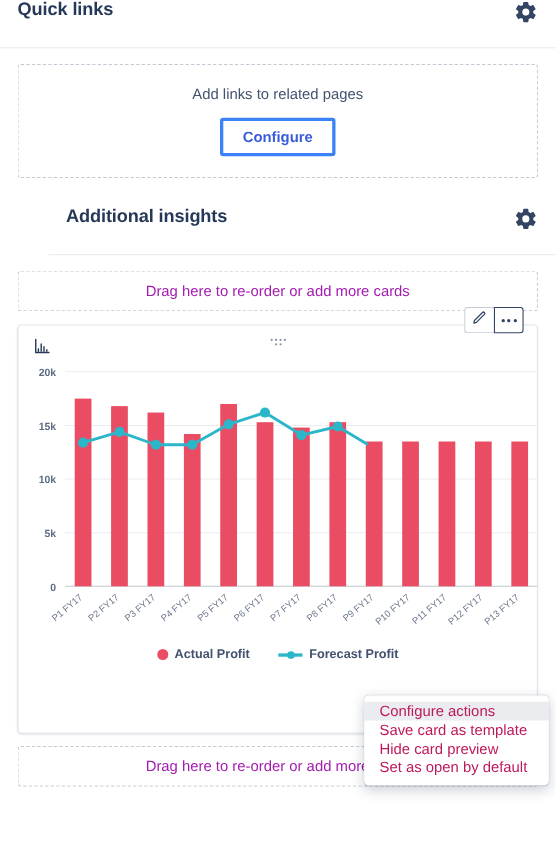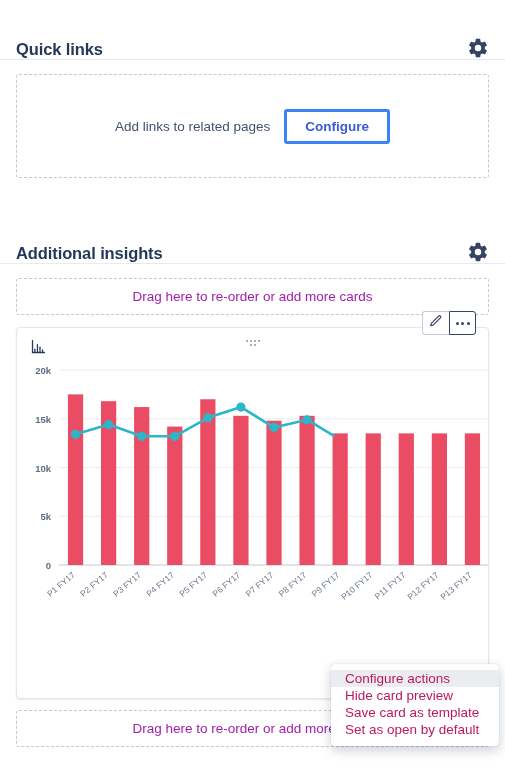--- a/index.html
+++ b/index.html
@@ -4,34 +4,34 @@
 <style>
   html,body{margin:0;padding:0;}
   body{
     width:505px;height:774px;
     background:#ffffff;
     font-family:"Liberation Sans","DejaVu Sans",sans-serif;
     color:#42526e;
     overflow:hidden;
   }
   .section-head{
-    height:60px;display:flex;align-items:flex-end;justify-content:space-between;
+    height:44px;display:flex;align-items:flex-start;justify-content:space-between;
     padding:0 16px;border-bottom:1px solid #e8eaee;box-sizing:border-box;
   }
   .section-title{
     font-size:16.5px;font-weight:700;color:#253858;letter-spacing:-.1px;
   }
   .gear{width:22px;height:22px;display:block;cursor:pointer;}
   .gear svg{display:block;}
 
   .section-body{padding:14px 16px 0 16px;box-sizing:border-box;}
 
   .dashed-box{
     border:1px dashed #c3c8d4;border-radius:3px;
-    display:flex;flex-direction:row;align-items:center;justify-content:center;
+    display:flex;flex-direction:column;align-items:center;justify-content:center;
     box-sizing:border-box;
   }
   .quick-empty{height:104px;gap:14px;}
   .empty-text{font-size:13.5px;color:#42526e;}
   .configure-btn{
     border:3px solid #3b82f6;color:#3b5bdb;background:#fff;border-radius:3px;
     font-size:13.5px;font-weight:700;padding:7px 18px;cursor:pointer;
     font-family:inherit;
   }
   .dropzone{height:37px;justify-content:center;font-size:13.5px;color:#a21caf;}
@@ -102,21 +102,21 @@
   </span>
 </div>
 
 <div class="section-body">
   <div class="dashed-box quick-empty">
     <div class="empty-text">Add links to related pages</div>
     <button class="configure-btn">Configure</button>
   </div>
 </div>
 
-<div class="section-head" style="margin-top:26px;">
+<div class="section-head" style="margin-top:26px;margin-left:44px;">
   <div class="section-title">Additional insights</div>
   <span class="gear">
     <svg width="22" height="22" viewBox="0 0 24 24" fill="#344563">
       <path d="M19.4 13c.04-.32.06-.66.06-1s-.02-.68-.07-1l2.11-1.63a.5.5 0 0 0 .12-.64l-2-3.46a.5.5 0 0 0-.6-.22l-2.49 1a7.3 7.3 0 0 0-1.72-1l-.38-2.65A.49.49 0 0 0 14 2h-4a.49.49 0 0 0-.49.42l-.38 2.65c-.63.26-1.2.6-1.72 1l-2.49-1a.5.5 0 0 0-.6.22l-2 3.46c-.12.22-.07.49.12.64L4.56 11c-.05.32-.07.66-.07 1s.02.68.07 1l-2.11 1.63a.5.5 0 0 0-.12.64l2 3.46c.12.22.38.3.6.22l2.49-1c.52.4 1.09.74 1.72 1l.38 2.65c.04.24.24.42.49.42h4c.25 0 .45-.18.49-.42l.38-2.65c.63-.26 1.2-.6 1.72-1l2.49 1c.23.09.49 0 .6-.22l2-3.46a.5.5 0 0 0-.12-.64L19.4 13zM12 15.5A3.5 3.5 0 1 1 15.5 12 3.5 3.5 0 0 1 12 15.5z"></path>
     </svg>
   </span>
 </div>
 
 <div class="section-body">
 
@@ -233,27 +233,37 @@
             <circle cx="83.61538461538461" cy="62.599999999999994" r="4.6" fill="#2bb7c9"></circle>
             <circle cx="116.69230769230771" cy="74.29999999999998" r="4.6" fill="#2bb7c9"></circle>
             <circle cx="149.76923076923077" cy="74.29999999999998" r="4.6" fill="#2bb7c9"></circle>
             <circle cx="182.84615384615387" cy="55.775000000000006" r="4.6" fill="#2bb7c9"></circle>
             <circle cx="215.92307692307696" cy="45.04999999999998" r="4.6" fill="#2bb7c9"></circle>
             <circle cx="249.00000000000003" cy="65.525" r="4.6" fill="#2bb7c9"></circle>
             <circle cx="282.0769230769231" cy="57.724999999999994" r="4.6" fill="#2bb7c9"></circle>
           </svg>
       </div>
 
+      <div class="legend">
+        <span class="lg">
+          <span class="lg-dot" style="background:#ea4d63"></span>
+          <span>Actual Profit</span>
+        </span>
+        <span class="lg">
+          <span class="lg-line"></span>
+          <span>Forecast Profit</span>
+        </span>
+      </div>
 
     </div>
 
     <div class="menu">
       <div class="mi hl">Configure actions</div>
+      <div class="mi">Save card as template</div>
       <div class="mi">Hide card preview</div>
-      <div class="mi">Save card as template</div>
       <div class="mi">Set as open by default</div>
 
     </div>
 
   </div>
 
   <div class="dashed-box dropzone" style="margin-top:11px;">Drag here to re-order or add more cards</div>
 </div>
 
 </body></html>

